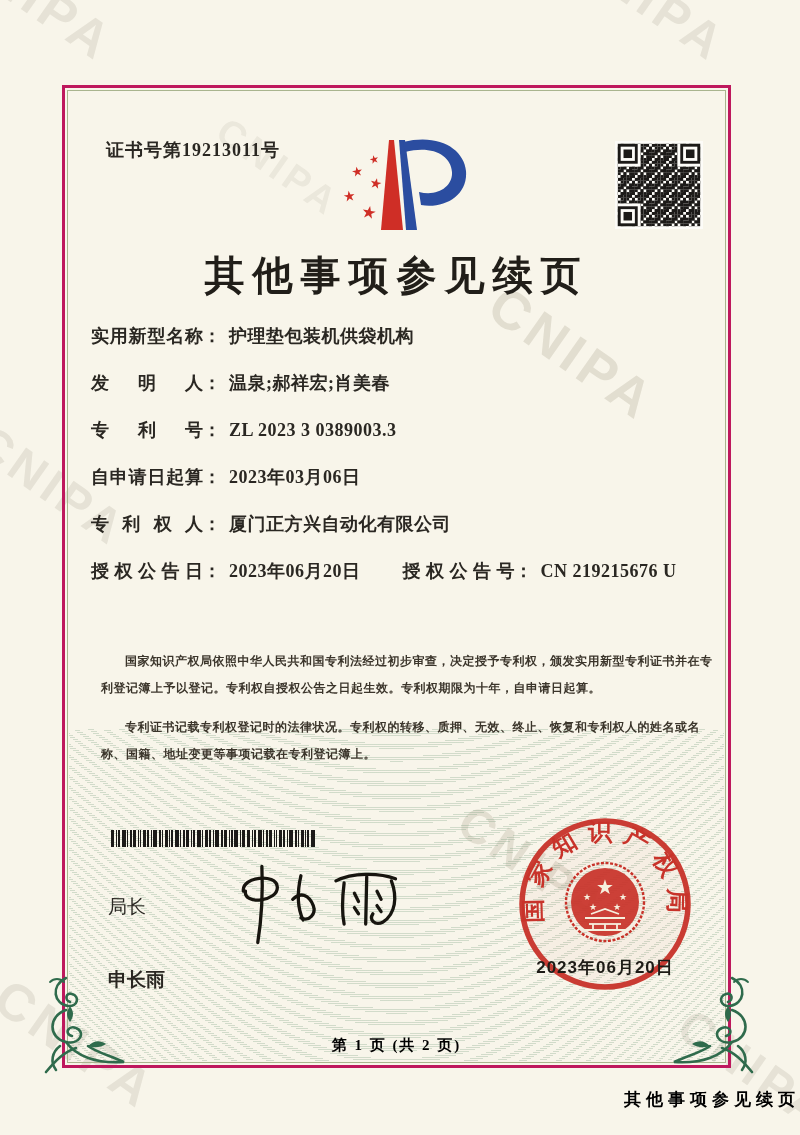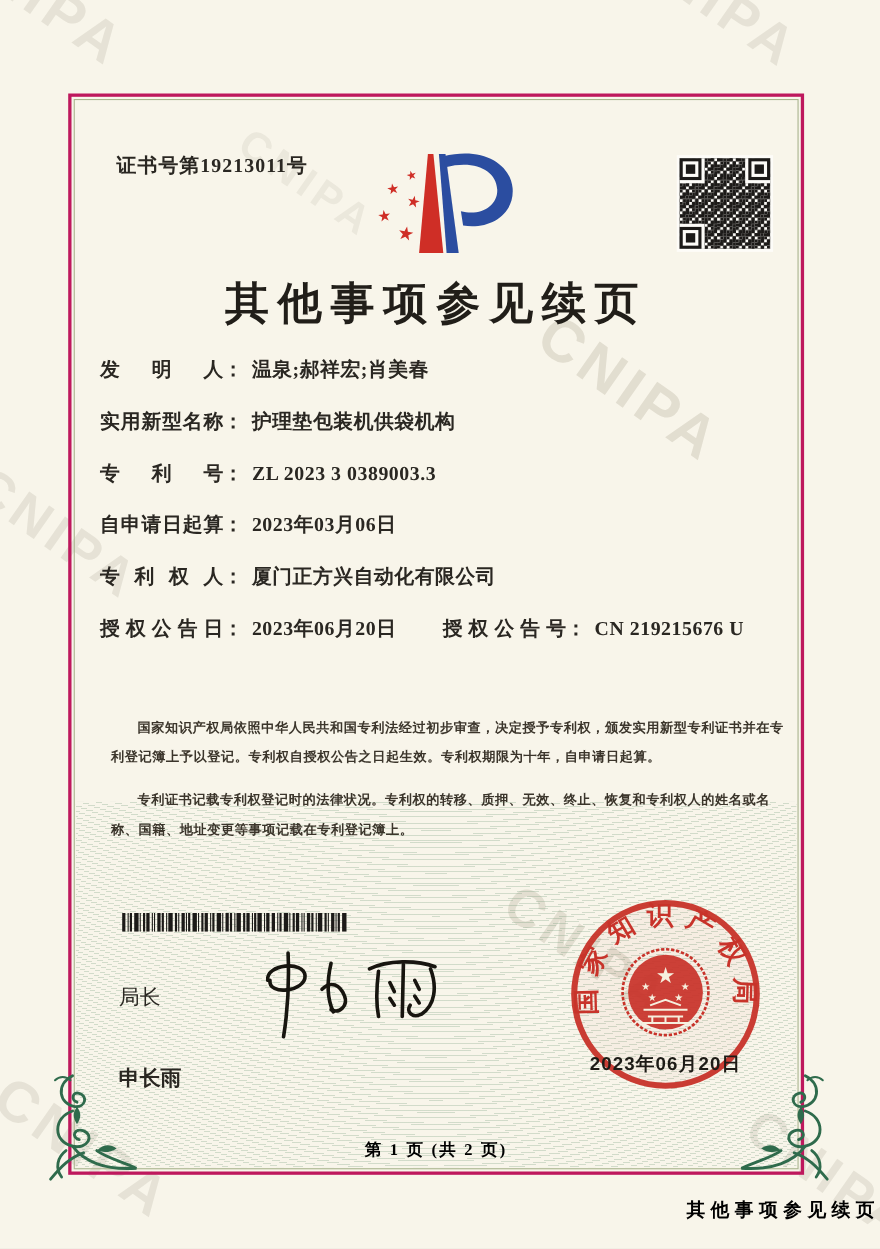--- a/index.html
+++ b/index.html
@@ -139,24 +139,24 @@
             <rect x="1" y="23" width="5" height="5" fill="#fdfcf8"></rect>
             <rect x="2" y="24" width="3" height="3" fill="#1c1a18"></rect>
         </g>
       </svg>
     </div>
 
     <div class="title">其他事项参见续页</div>
 
     <div class="rows">
       <div class="row">
+        <span class="lbl">实用新型名称</span><span class="colon">：</span><span class="val">护理垫包装机供袋机构</span>
+      </div>
+      <div class="row">
         <span class="lbl">发明人</span><span class="colon">：</span><span class="val">温泉;郝祥宏;肖美春</span>
-      </div>
-      <div class="row">
-        <span class="lbl">实用新型名称</span><span class="colon">：</span><span class="val">护理垫包装机供袋机构</span>
       </div>
       <div class="row">
         <span class="lbl">专利号</span><span class="colon">：</span><span class="val">ZL 2023 3 0389003.3</span>
       </div>
       <div class="row">
         <span class="lbl">自申请日起算</span><span class="colon">：</span><span class="val">2023年03月06日</span>
       </div>
       <div class="row">
         <span class="lbl">专利权人</span><span class="colon">：</span><span class="val">厦门正方兴自动化有限公司</span>
       </div>

